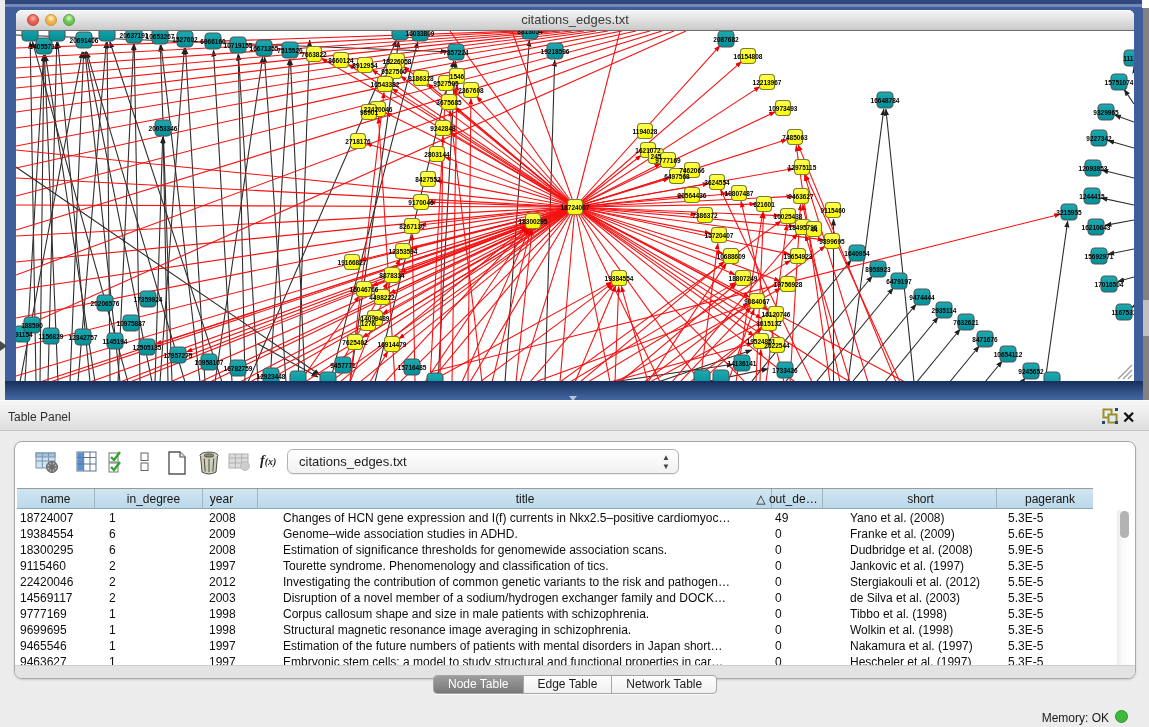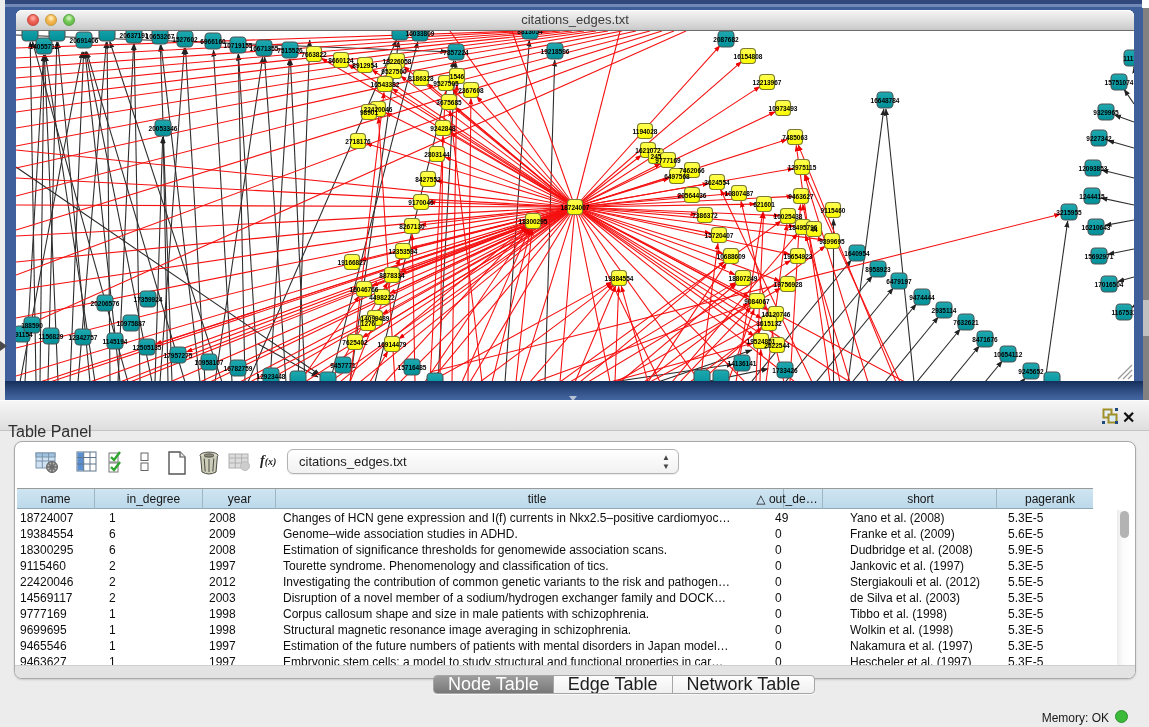--- a/index.html
+++ b/index.html
@@ -22,21 +22,21 @@
  border-bottom:1px solid #6f6f6f;box-shadow:inset 0 1px 0 #fdfdfd}
 #tbar .ttl{width:100%;text-align:center;font-size:13px;line-height:20px;color:#3a3a3a}
 .tl{top:4px;width:12px;height:12px;border-radius:50%}
 .tl.r{left:11px;background:radial-gradient(circle at 50% 32%,#ffa39a 12%,#ee6156 45%,#d84a3e);border:1px solid #c6453c}
 .tl.y{left:29px;background:radial-gradient(circle at 50% 32%,#ffe9b0 12%,#f3b64e 45%,#e3a23b);border:1px solid #c99a3a}
 .tl.g{left:47px;background:radial-gradient(circle at 50% 32%,#c7f0b0 12%,#74c955 45%,#57b13e);border:1px solid #58a245}
 
 #tpanel{left:0;top:400px;width:1149px;height:327px;background:#ececec}
 #phead{left:0;top:0;width:1149px;height:31px;background:linear-gradient(#f6f6f6,#dedede);
  border-top:1px solid #fdfdfd;border-bottom:1px solid #c4c4c4}
-#phead .t{left:8px;top:22px;font-size:16px;color:#2e2e2e}
+#phead .t{left:8px;top:9px;font-size:12px;color:#2e2e2e}
 #phead .x{left:1122px;top:7px;font-size:16px;font-weight:bold;color:#111}
 #wpanel{left:14px;top:41px;width:1122px;height:238px;background:#fff;border:1px solid #a9a9a9;border-radius:8px;
  box-shadow:0 1px 2px rgba(0,0,0,.15)}
 #wpanel .foot{left:0;top:223px;width:1120px;height:13px;background:#e3e3e3;border-radius:0 0 7px 7px;border-top:1px solid #cfcfcf}
 
 #tbicons{left:0;top:0;width:900px;height:45px}
 .cmb{left:272px;top:7px;width:392px;height:25px;border:1px solid #b2b2b2;border-radius:6px;
  background:linear-gradient(#ffffff,#f1f1f1);font-size:13px;color:#1d1d1d;line-height:23px;padding-left:11px;
  box-shadow:0 1px 1px rgba(0,0,0,.08)}
 .cmb .ar{position:absolute;right:8px;top:3px;font-size:8px;color:#444;line-height:9px;text-align:center}
@@ -47,21 +47,21 @@
 #trows{left:2px;top:68px;width:1104px;height:155px;overflow:hidden;font-size:12px;color:#0d0d0d;background:#fff}
 .row{position:absolute;left:0;width:1104px;height:16px;line-height:16px;white-space:nowrap}
 .row span{position:absolute;top:0}
 .c0{left:3px}.c1{left:92px}.c2{left:192px}.c3{left:266px}.c4{left:758px}.c5{left:833px}.c6{left:991px}
 
 #vsb{left:1102px;top:68px;width:15px;height:155px;background:linear-gradient(90deg,#ececec,#fbfbfb 40%,#ffffff)}
 #vsb .th{position:absolute;left:3px;top:1px;width:9px;height:27px;background:#b3b3b3;border-radius:5px}
 
 #tabs{left:433px;top:275px;height:19px;display:flex;border:1px solid #a6a6a6;border-radius:4px;overflow:hidden;
  background:linear-gradient(#fdfdfd,#f0f0f0);box-shadow:0 1px 0 rgba(255,255,255,.7)}
-#tabs div{font-size:18px;color:#1d1d1d;line-height:17px;padding:0 14px;border-right:1px solid #a6a6a6}
+#tabs div{font-size:12px;color:#1d1d1d;line-height:17px;padding:0 14px;border-right:1px solid #a6a6a6}
 #tabs div.sel{background:linear-gradient(#9d9d9d,#787878);color:#fff}
 #tabs div:last-child{border-right:none}
 
 #status{left:0;top:304px;width:1149px;height:23px}
 #status .m{position:absolute;right:40px;top:7px;font-size:12px;color:#1a1a1a}
 #status .dot{position:absolute;right:21px;top:6px;width:13px;height:13px;border-radius:50%;background:#3cba3a;border:1px solid #2f8f2e}
 
 #split{left:569px;top:396px;width:0;height:0;border:4px solid transparent;border-top:5px solid #b9c3d6}
 
 .ic{position:absolute;top:8px}
@@ -645,22 +645,22 @@
  <path d="M7.3 4v14M13.6 4v14M1 8h19M1 13h19" stroke="#b0b0b0" fill="none"></path>
  <circle cx="17" cy="16" r="4.5" fill="#cdcdcd" stroke="#bdbdbd"></circle>
 </svg>
 <div class="ic" style="left:245px;top:11px;font-size:14px;font-style:italic;font-weight:bold;color:#222;font-family:'Liberation Serif',serif">f<span style="font-size:10px">(x)</span></div>
 
       <div class="cmb abs">citations_edges.txt<span class="ar">▲<br>▼</span></div>
     </div>
     <div id="thead" class="abs">
       <div style="left:0;width:78px">name</div>
       <div style="left:88px;width:98px">in_degree</div>
-      <div style="left:187px;width:72px">year</div>
-      <div style="left:274px;width:493px">title</div>
+      <div style="left:169px;width:72px">year</div>
+      <div style="left:262px;width:493px">title</div>
       <div style="left:735px;width:71px">△ out_de…</div>
       <div style="left:828px;width:152px">short</div>
       <div style="left:989px;width:88px;border-right:none">pagerank</div>
     </div>
     <div id="trows" class="abs">
         <div class="row" style="top:0px">
           <span class="c0">18724007</span>
           <span class="c1">1</span>
           <span class="c2">2008</span>
           <span class="c3">Changes of HCN gene expression and I(f) currents in Nkx2.5–positive cardiomyoc…</span>
@@ -728,21 +728,21 @@
           <span class="c2">1998</span>
           <span class="c3">Structural magnetic resonance image averaging in schizophrenia.</span>
           <span class="c4">0</span>
           <span class="c5">Wolkin et al. (1998)</span>
           <span class="c6">5.3E-5</span>
         </div>
         <div class="row" style="top:128px">
           <span class="c0">9465546</span>
           <span class="c1">1</span>
           <span class="c2">1997</span>
-          <span class="c3">Estimation of the future numbers of patients with mental disorders in Japan model…</span>
+          <span class="c3">Estimation of the future numbers of patients with mental disorders in Japan short…</span>
           <span class="c4">0</span>
           <span class="c5">Nakamura et al. (1997)</span>
           <span class="c6">5.3E-5</span>
         </div>
         <div class="row" style="top:144px">
           <span class="c0">9463627</span>
           <span class="c1">1</span>
           <span class="c2">1997</span>
           <span class="c3">Embryonic stem cells: a model to study structural and functional properties in car…</span>
           <span class="c4">0</span>

